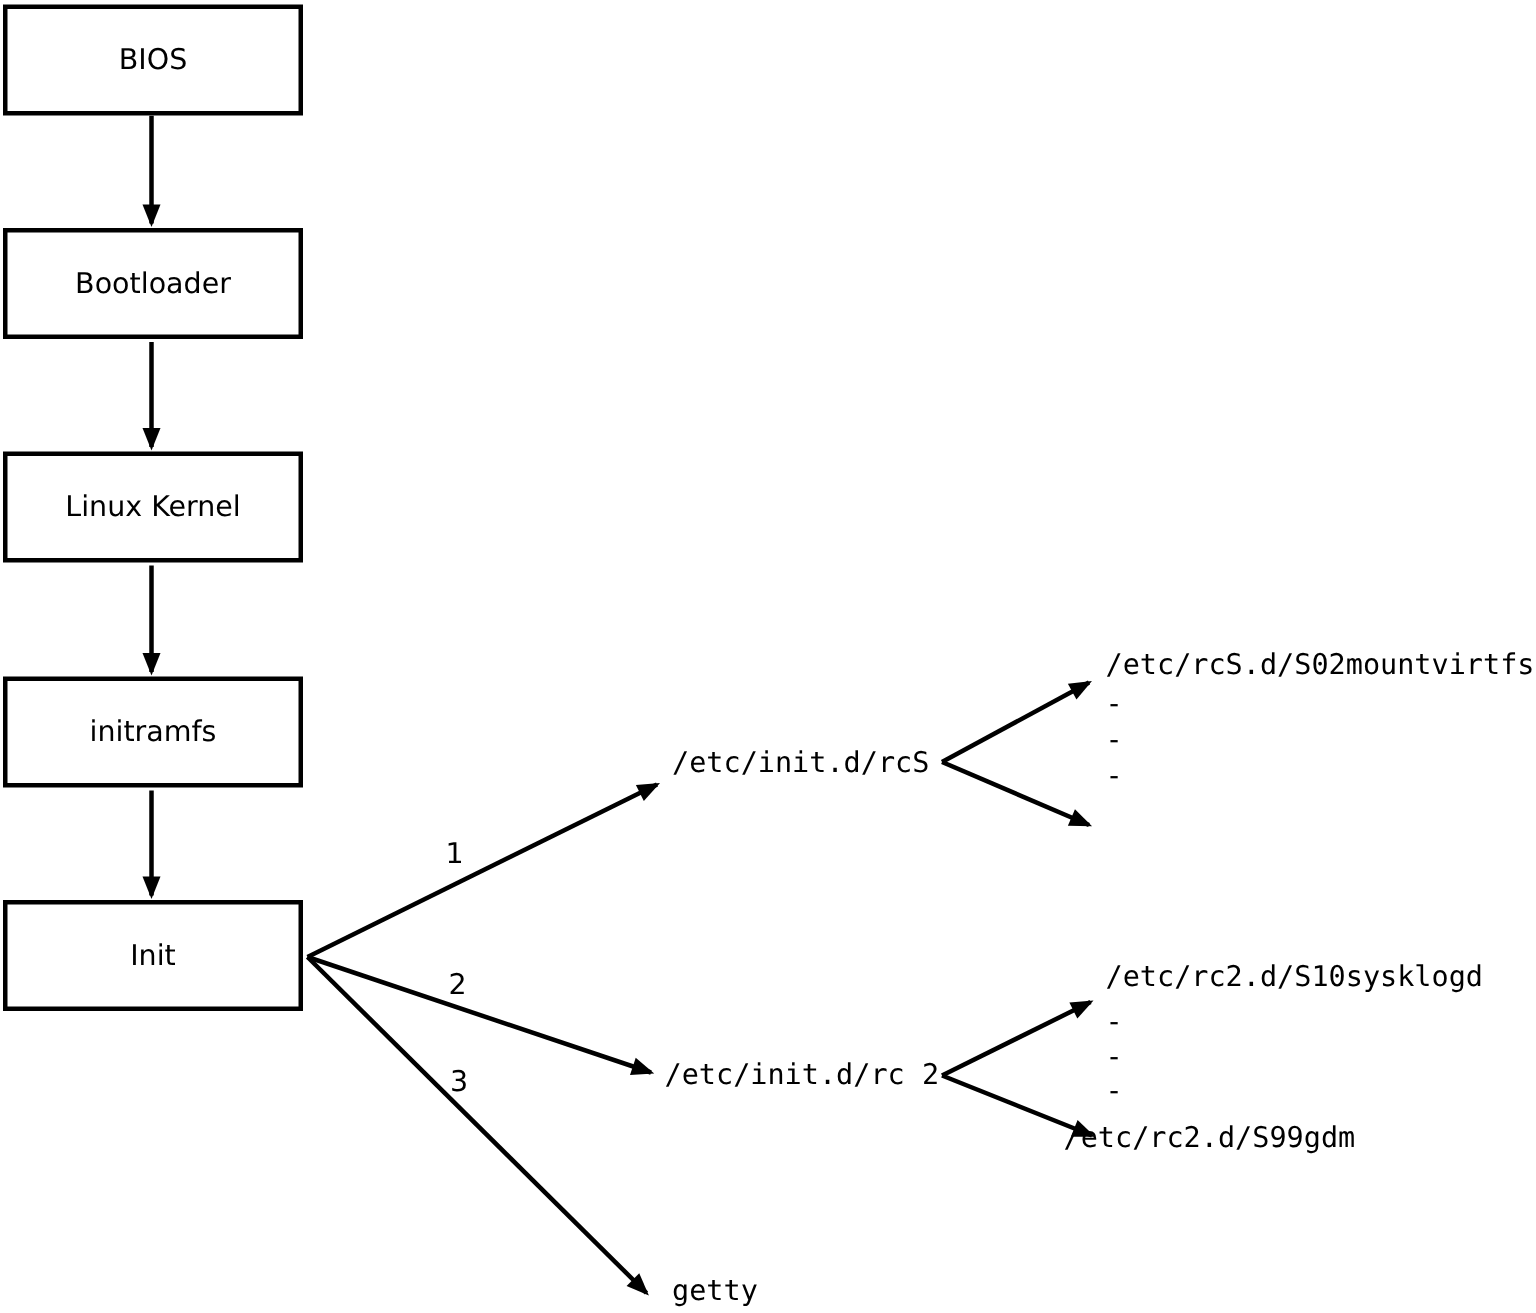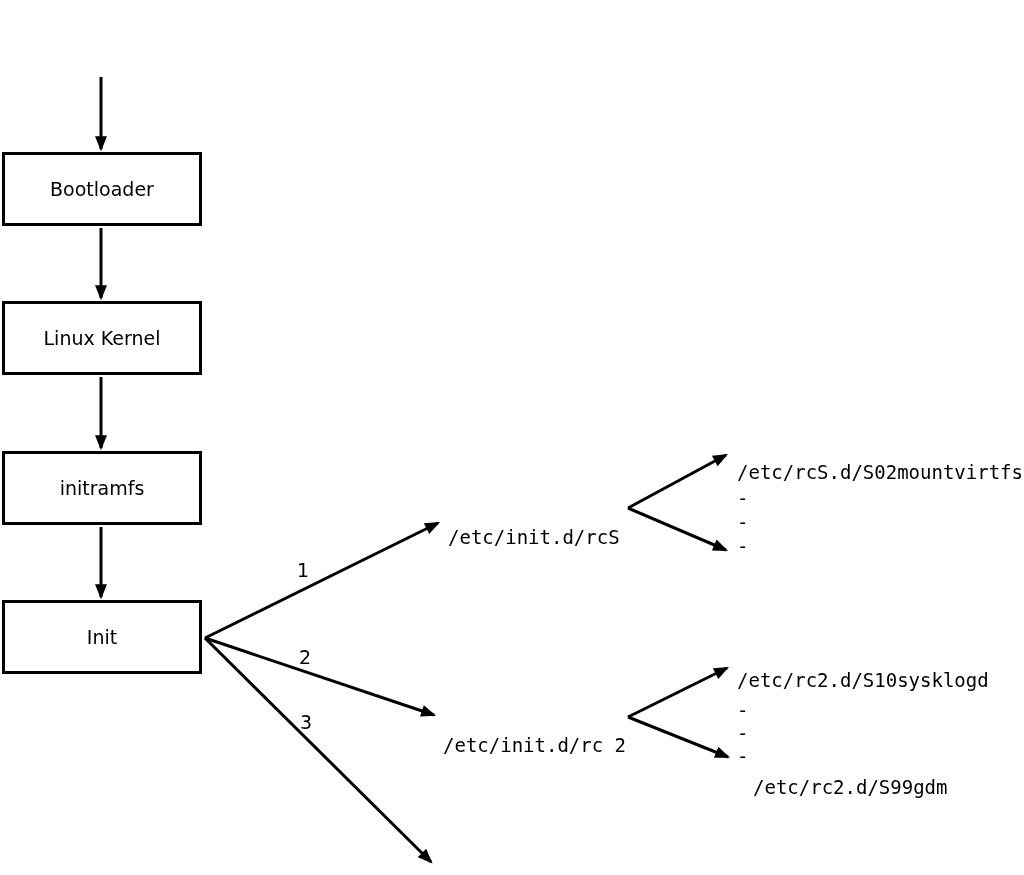--- a/index.html
+++ b/index.html
@@ -31,21 +31,20 @@
   }
   .lbl {
     position: absolute;
     transform: translateY(-50%);
     white-space: pre;
     font-size: 19px;
     line-height: 1;
   }
   .mono {
     font-family: "DejaVu Sans Mono", "Liberation Mono", monospace;
-    margin-top: 28px;
   }
   .num {
     position: absolute;
     transform: translate(-50%, -50%);
     font-size: 19px;
     line-height: 1;
   }
 </style>
 </head>
 <body>
@@ -70,20 +69,23 @@
       <line x1="205" y1="638" x2="431" y2="862" marker-end="url(#ah)"></line>
 
       <line x1="628" y1="508" x2="726" y2="455" marker-end="url(#ah)"></line>
       <line x1="628" y1="508" x2="726" y2="550" marker-end="url(#ah)"></line>
 
       <line x1="628" y1="717" x2="727" y2="668" marker-end="url(#ah)"></line>
       <line x1="628" y1="717" x2="728" y2="757" marker-end="url(#ah)"></line>
     </g>
   </svg>
 
+  <div class="node" style="top:3px">
+      <span>BIOS</span>
+    </div>
   <div class="node" style="top:152px">
       <span>Bootloader</span>
     </div>
   <div class="node" style="top:301px">
       <span>Linux Kernel</span>
     </div>
   <div class="node" style="top:600px">
       <span>Init</span>
     </div>
   <div class="node" style="top:451px">
@@ -99,17 +101,17 @@
   <div class="lbl mono" style="left:737px; top:444px">/etc/rcS.d/S02mountvirtfs</div>
   <div class="lbl mono" style="left:737px; top:470px">-</div>
   <div class="lbl mono" style="left:737px; top:494px">-</div>
   <div class="lbl mono" style="left:737px; top:518px">-</div>
 
   <div class="lbl mono" style="left:443px; top:717px">/etc/init.d/rc 2</div>
   <div class="lbl mono" style="left:737px; top:652px">/etc/rc2.d/S10sysklogd</div>
   <div class="lbl mono" style="left:737px; top:682px">-</div>
   <div class="lbl mono" style="left:737px; top:705px">-</div>
   <div class="lbl mono" style="left:737px; top:728px">-</div>
-  <div class="lbl mono" style="left:753px; top:759px">/etc/rc2.d/S99gdm</div>
+  <div class="lbl mono" style="left:709px; top:759px">/etc/rc2.d/S99gdm</div>
 
   <div class="lbl mono" style="left:448px; top:861px">getty</div>
 
 </div>
 
 </body></html>

